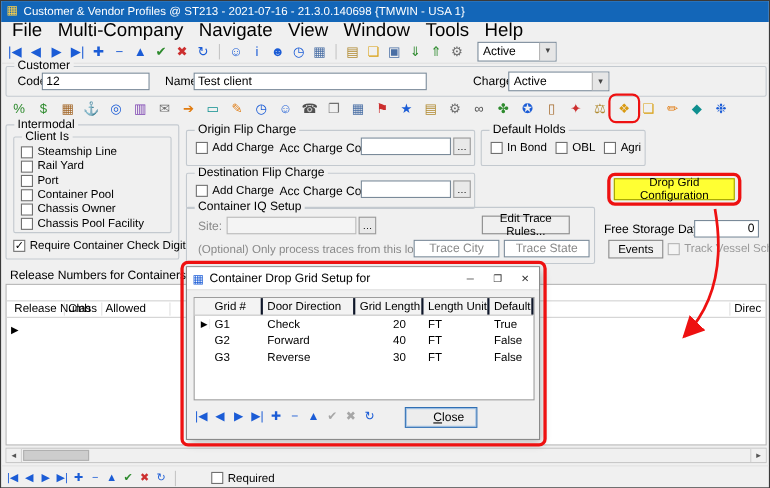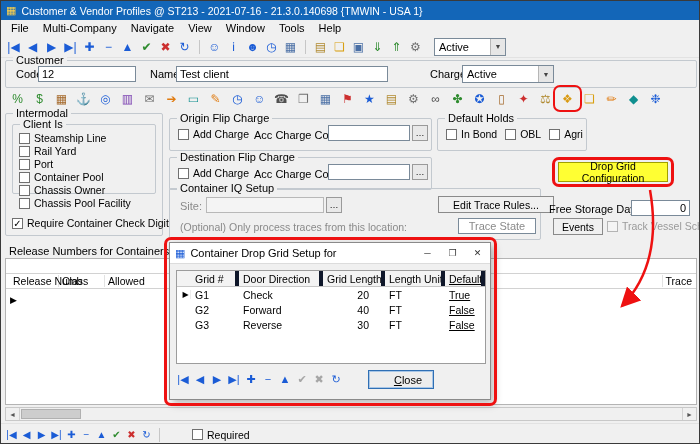--- a/index.html
+++ b/index.html
@@ -8,21 +8,21 @@
        overflow:hidden;font-family:"Liberation Sans",sans-serif;font-size:11px;color:#000;}
 
   
   #titlebar{position:absolute;left:0;top:0;right:0;height:19px;background:#1366b8;color:#fff;
             display:flex;align-items:center;gap:5px;padding:0 5px;}
   #titlebar .ticon{color:#ffd24a;font-size:11px;line-height:1;}
   #title-text{font-size:10.5px;white-space:nowrap;overflow:hidden;}
 
   
   #menubar{position:absolute;left:0;top:19px;right:0;height:16px;display:flex;align-items:center;padding-left:3px;}
-  .menu-item{padding:0 7px;font-size:11px;}
+  .menu-item{padding:0 7px;font-size:17px;}
 
   
   #toolbar{position:absolute;left:0;top:35px;right:0;height:22px;display:flex;align-items:center;
            padding-left:4px;gap:2px;border-bottom:1px solid #e2e2e2;}
   .icons-row{display:flex;align-items:center;gap:2px;}
   .icon{width:17px;height:17px;display:inline-flex;align-items:center;justify-content:center;
         font-size:12px;line-height:1;white-space:nowrap;cursor:default;}
   .tsep{width:1px;height:14px;background:#c6c6c6;margin:0 4px;}
 
   .dropdown{display:flex;align-items:center;background:#fff;border:1px solid #7a8a99;height:18px;}
@@ -52,61 +52,61 @@
          display:inline-flex;align-items:center;justify-content:center;flex:0 0 auto;}
   .cbrow.disabled{color:#9a9a9a;}
   .cbrow.disabled .cbbox{border-color:#b4b4b4;background:#f4f4f4;}
 
   
   #customer-group{left:4px;top:59px;width:692px;height:28px;}
   #customer-icons{position:absolute;left:8px;top:88px;height:20px;display:flex;gap:5px;align-items:center;}
 
   
   #intermodal-group{left:4px;top:112px;width:158px;height:123px;}
-  #clientis-group{left:6px;top:10px;width:144px;height:70px;padding-left:37px;}
+  #clientis-group{left:6px;top:10px;width:144px;height:88px;padding-left:37px;}
   #clientis-checks{position:absolute;left:6px;top:7px;}
   #require-check{position:absolute;left:6px;top:103px;}
 
   
   #origin-group{left:168px;top:117px;width:263px;height:33px;}
   #destination-group{left:168px;top:156px;width:263px;height:33px;}
   .addcharge{position:absolute;left:8px;top:9px;}
   .acclabel{left:84px;top:10px;}
   .accfield{left:158px;top:6px;width:82px;}
   .acclookup{left:242px;top:6px;}
 
   
   #holds-group{left:436px;top:117px;width:150px;height:33px;}
   #holds-checks{position:absolute;left:8px;top:9px;}
 
   
   #iq-group{left:168px;top:187px;width:372px;height:52px;}
   #site-label{left:10px;top:11px;}
   #site-field{left:36px;top:8px;width:118px;}
   #site-lookup{left:156px;top:8px;}
-  #edit-trace-btn{left:268px;top:7px;width:116px;height:17px;}
+  #edit-trace-btn{left:268px;top:7px;width:80px;height:17px;}
   #optional-text{left:10px;top:32px;font-size:10.5px;}
   #trace-city{left:206px;top:29px;width:78px;color:#8a8a8a;text-align:center;}
   #trace-state{left:288px;top:29px;width:78px;color:#8a8a8a;text-align:center;}
 
   
   #drop-grid-btn{left:557px;top:161px;width:110px;height:20px;background:#ffff33;border:1px solid #a0a000;font-size:10.5px;}
   #free-storage-label{left:548px;top:202px;}
   #free-storage-field{left:630px;top:199px;width:59px;text-align:right;}
   #events-btn{left:552px;top:217px;width:50px;height:17px;}
   #track-vessel{position:absolute;left:606px;top:219px;}
 
   
   #release-label{left:8px;top:244px;}
   #release-panel{position:absolute;left:4px;top:257px;width:692px;height:147px;background:#fff;border:1px solid #b4b4b4;}
   #release-header{position:absolute;left:0;right:0;top:14px;height:16px;display:flex;align-items:center;
                   padding-left:4px;border-top:1px solid #d2d2d2;border-bottom:1px solid #d2d2d2;font-size:10.5px;}
   #release-panel .cell{padding:0 3px;white-space:nowrap;}
   #release-panel .c0{width:49px;border-right:1px solid #e2e2e2;}
-  #release-panel .c1{width:46px;border-right:1px solid #e2e2e2;}
+  #release-panel .c1{width:34px;border-right:1px solid #e2e2e2;}
   #release-panel .c2{width:62px;border-right:1px solid #e2e2e2;}
   #release-panel .c3{margin-left:auto;border-left:1px solid #e2e2e2;padding-right:4px;}
   #release-marker{position:absolute;left:4px;top:36px;font-size:9px;}
 
   
   #hscroll{position:absolute;left:4px;top:406px;width:692px;height:14px;background:#f0f0f0;border:1px solid #c8c8c8;}
   .sbtn{position:absolute;top:0;width:14px;height:12px;display:flex;align-items:center;justify-content:center;
         font-size:7px;color:#555;background:#f0f0f0;}
   #sbtn-left{left:0;border-right:1px solid #d2d2d2;}
   #sbtn-right{right:0;border-left:1px solid #d2d2d2;}
@@ -127,22 +127,22 @@
   .dlg-btns{display:flex;height:100%;}
   .dlg-btns .icon{width:25px;height:100%;font-size:9px;}
   #dlg-grid{position:absolute;left:6px;top:27px;width:310px;height:94px;background:#fff;border:1px solid #9c9c9c;}
   #dlg-ghead{display:flex;align-items:center;height:16px;background:#f3f3f3;border-bottom:1px solid #c6c6c6;
              padding-left:14px;font-size:10.5px;}
   #dialog .cell{padding-left:4px;white-space:nowrap;overflow:hidden;}
   #dialog .c0{width:48px;}
   #dialog .c1{width:84px;}
   #dialog .c2{width:62px;}
   #dialog .c3{width:60px;}
-  #dialog .c4{width:40px;text-decoration:underline;}
-  #dlg-ghead .cell{border-right:4px solid #0f172a;height:100%;display:flex;align-items:center;}
+  #dialog .c4{width:40px;}
+  #dlg-ghead .cell{border-right:2px solid #0f172a;height:100%;display:flex;align-items:center;}
   .grow{display:flex;align-items:center;height:15px;font-size:10.5px;}
   .grow .sel{width:14px;padding:0;text-align:center;font-size:8px;border-right:1px solid #ececec;}
   #dialog .gbody .c2{text-align:right;padding-right:16px;display:block;}
   #dlg-toolbar{position:absolute;left:6px;top:128px;display:flex;gap:3px;align-items:center;}
   #dlg-toolbar .icon{width:14px;font-size:11px;}
   #dlg-close{position:absolute;left:198px;top:127px;width:66px;height:19px;background:#ededed;
              border:1px solid #2f6fb4;box-shadow:inset 0 0 0 1px #a8c6e6;font-size:11px;}
   .close-label{display:block;margin-left:14px;}
   .close-label::first-letter{text-decoration:underline;}
 
@@ -338,20 +338,21 @@
       </div>
   </div>
 
   <div class="group" id="iq-group">
     <span class="glabel">Container IQ Setup</span>
     <span class="flabel gray" id="site-label">Site:</span>
     <input class="tfield disabled" id="site-field" style="">
     <span class="mini-btn" id="site-lookup">…</span>
     <button class="btn" id="edit-trace-btn">Edit Trace Rules...</button>
     <span class="flabel gray" id="optional-text">(Optional) Only process traces from this location:</span>
+    <input class="tfield" id="trace-city" value="Trace City" style="">
     <input class="tfield" id="trace-state" value="Trace State" style="">
   </div>
 
   <button class="btn" id="drop-grid-btn">Drop Grid Configuration</button>
 
   <span class="flabel" id="free-storage-label" style="position:absolute">Free Storage Days</span>
   <input class="tfield" id="free-storage-field" value="0" style="">
 
   <button class="btn" id="events-btn">Events</button>
   <div class="checks" id="track-vessel">
@@ -361,21 +362,21 @@
       </span>
     </div>
 
   <span class="flabel" id="release-label" style="position:absolute">Release Numbers for Containers</span>
 
   <div id="release-panel">
     <div id="release-header">
         <span class="cell c0">Release Numb</span>
         <span class="cell c1">Class</span>
         <span class="cell c2">Allowed</span>
-        <span class="cell c3">Trace</span>
+        <span class="cell c3">Direc</span>
       </div>
     <span id="release-marker">▶</span>
   </div>
 
   <div id="hscroll">
     <span class="sbtn" id="sbtn-left">◄</span>
     <span id="sthumb"></span>
     <span class="sbtn" id="sbtn-right">►</span>
   </div>
 

